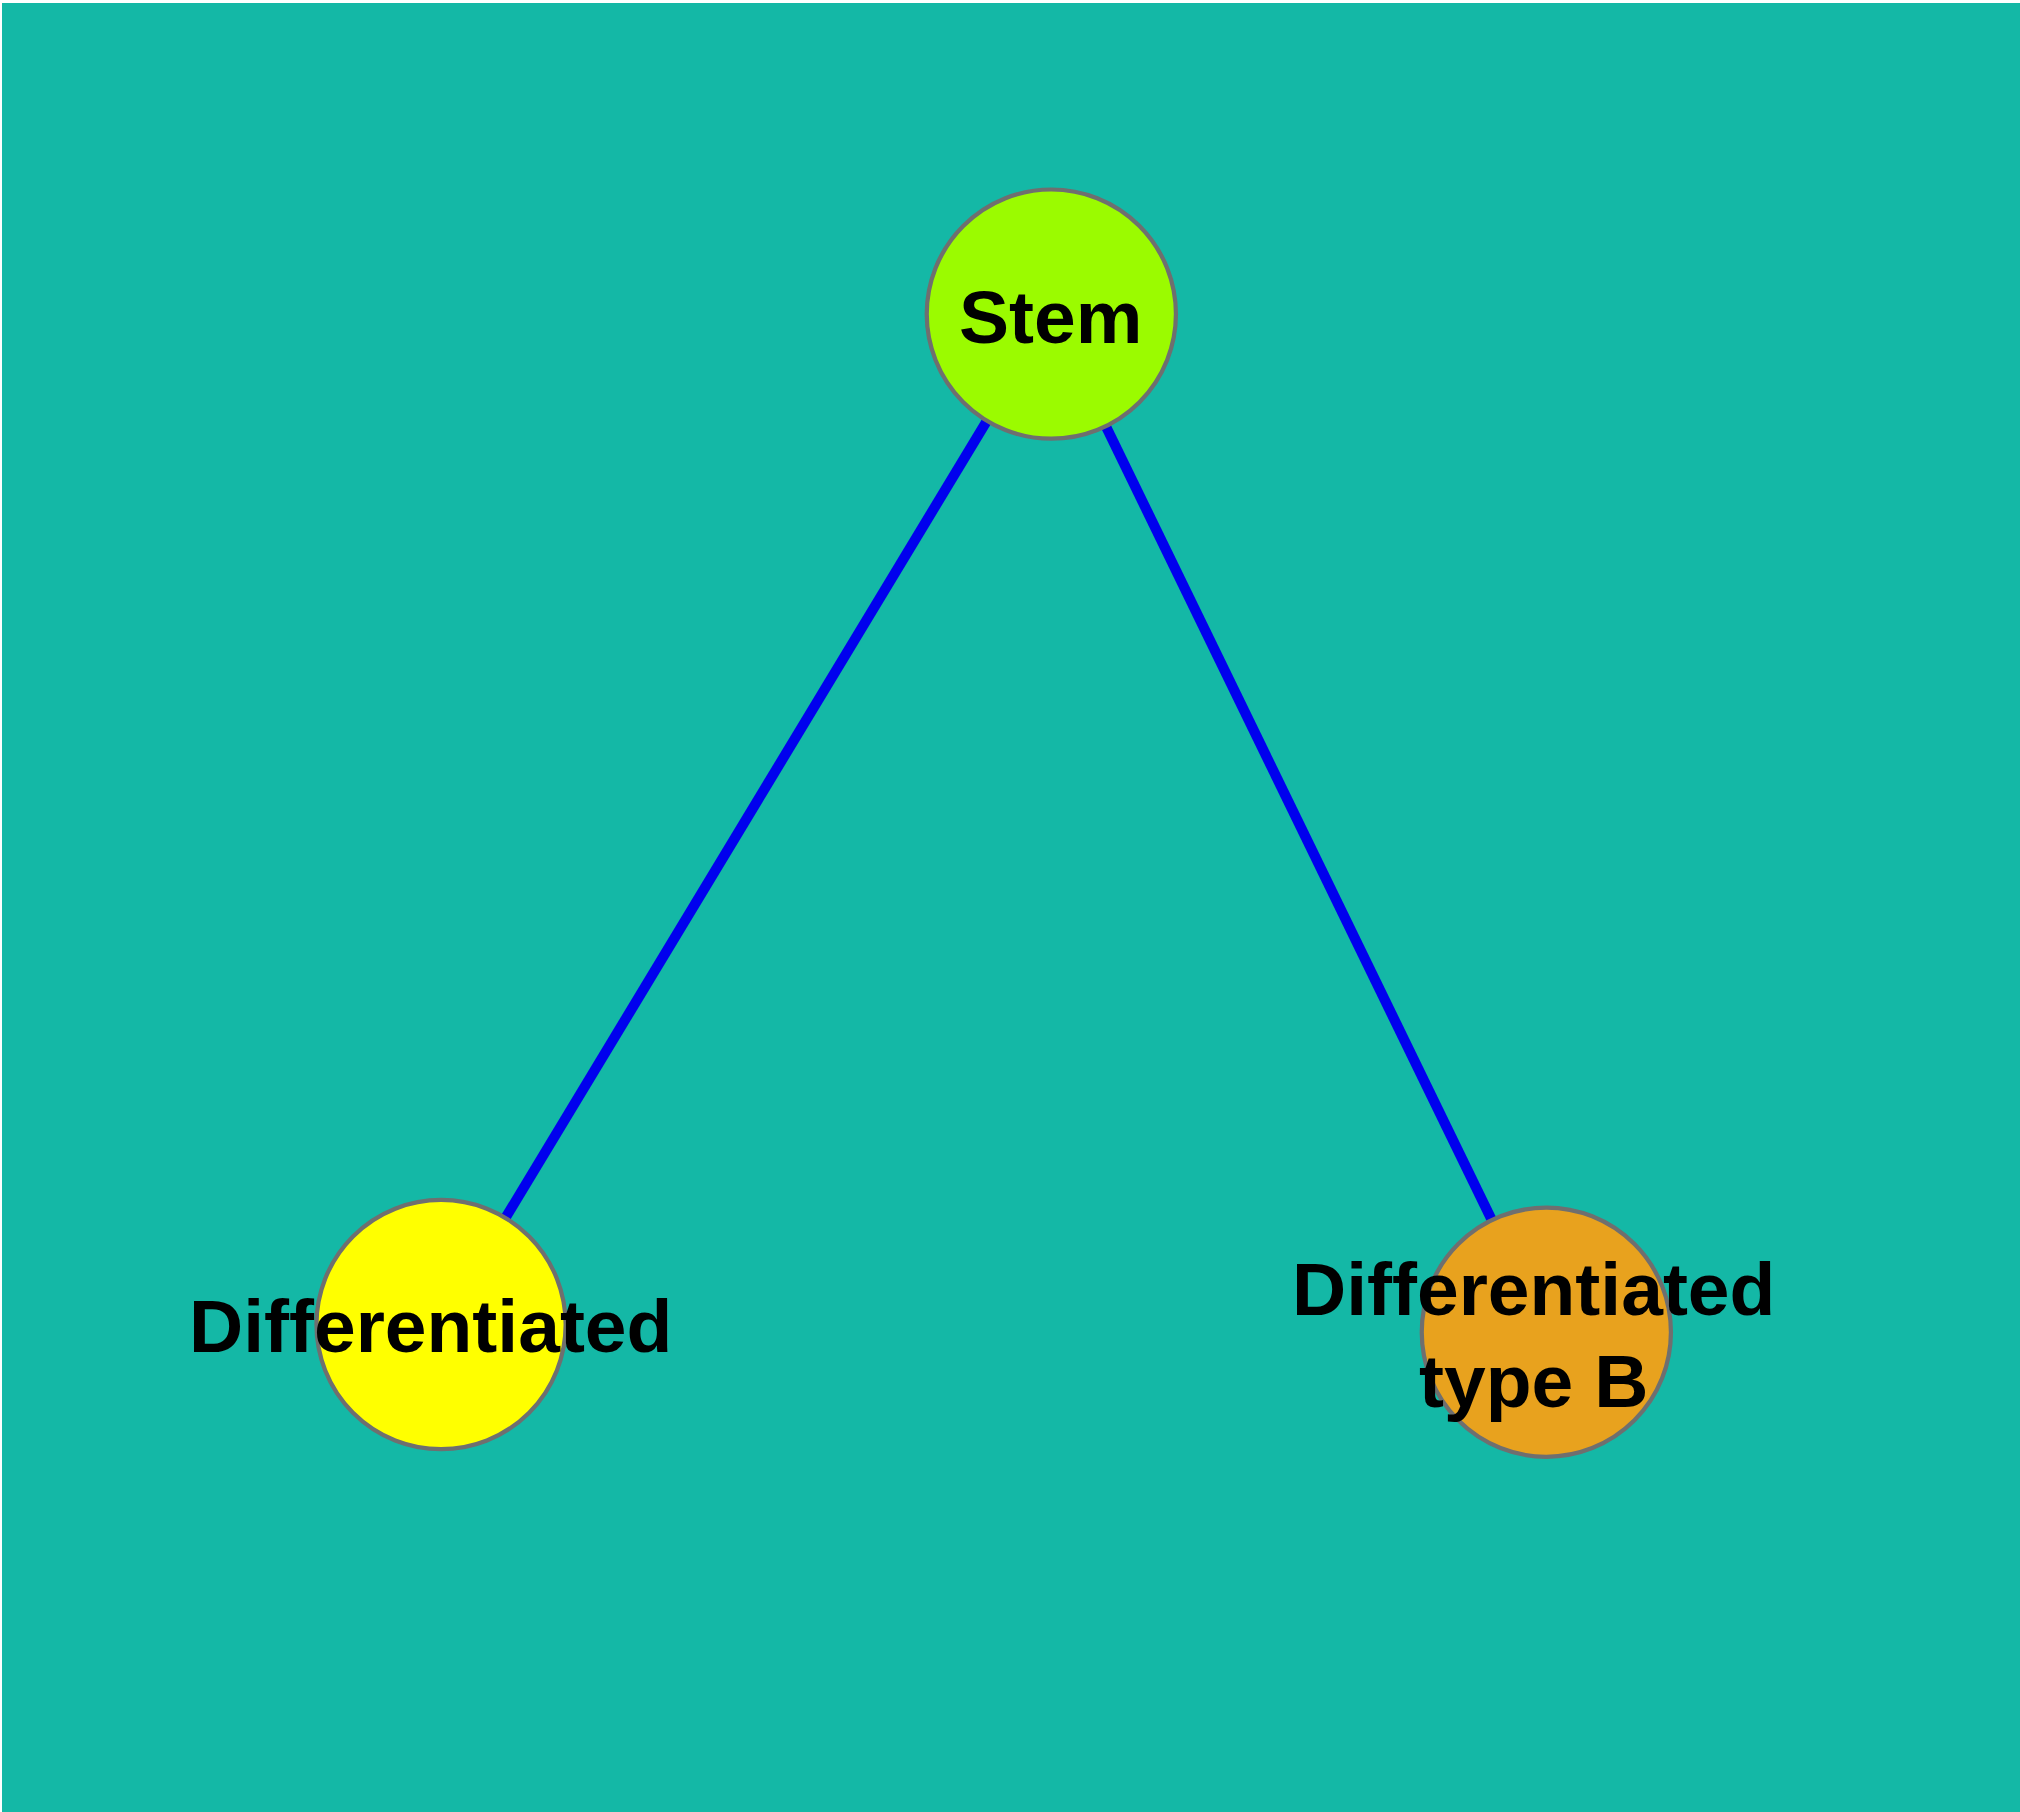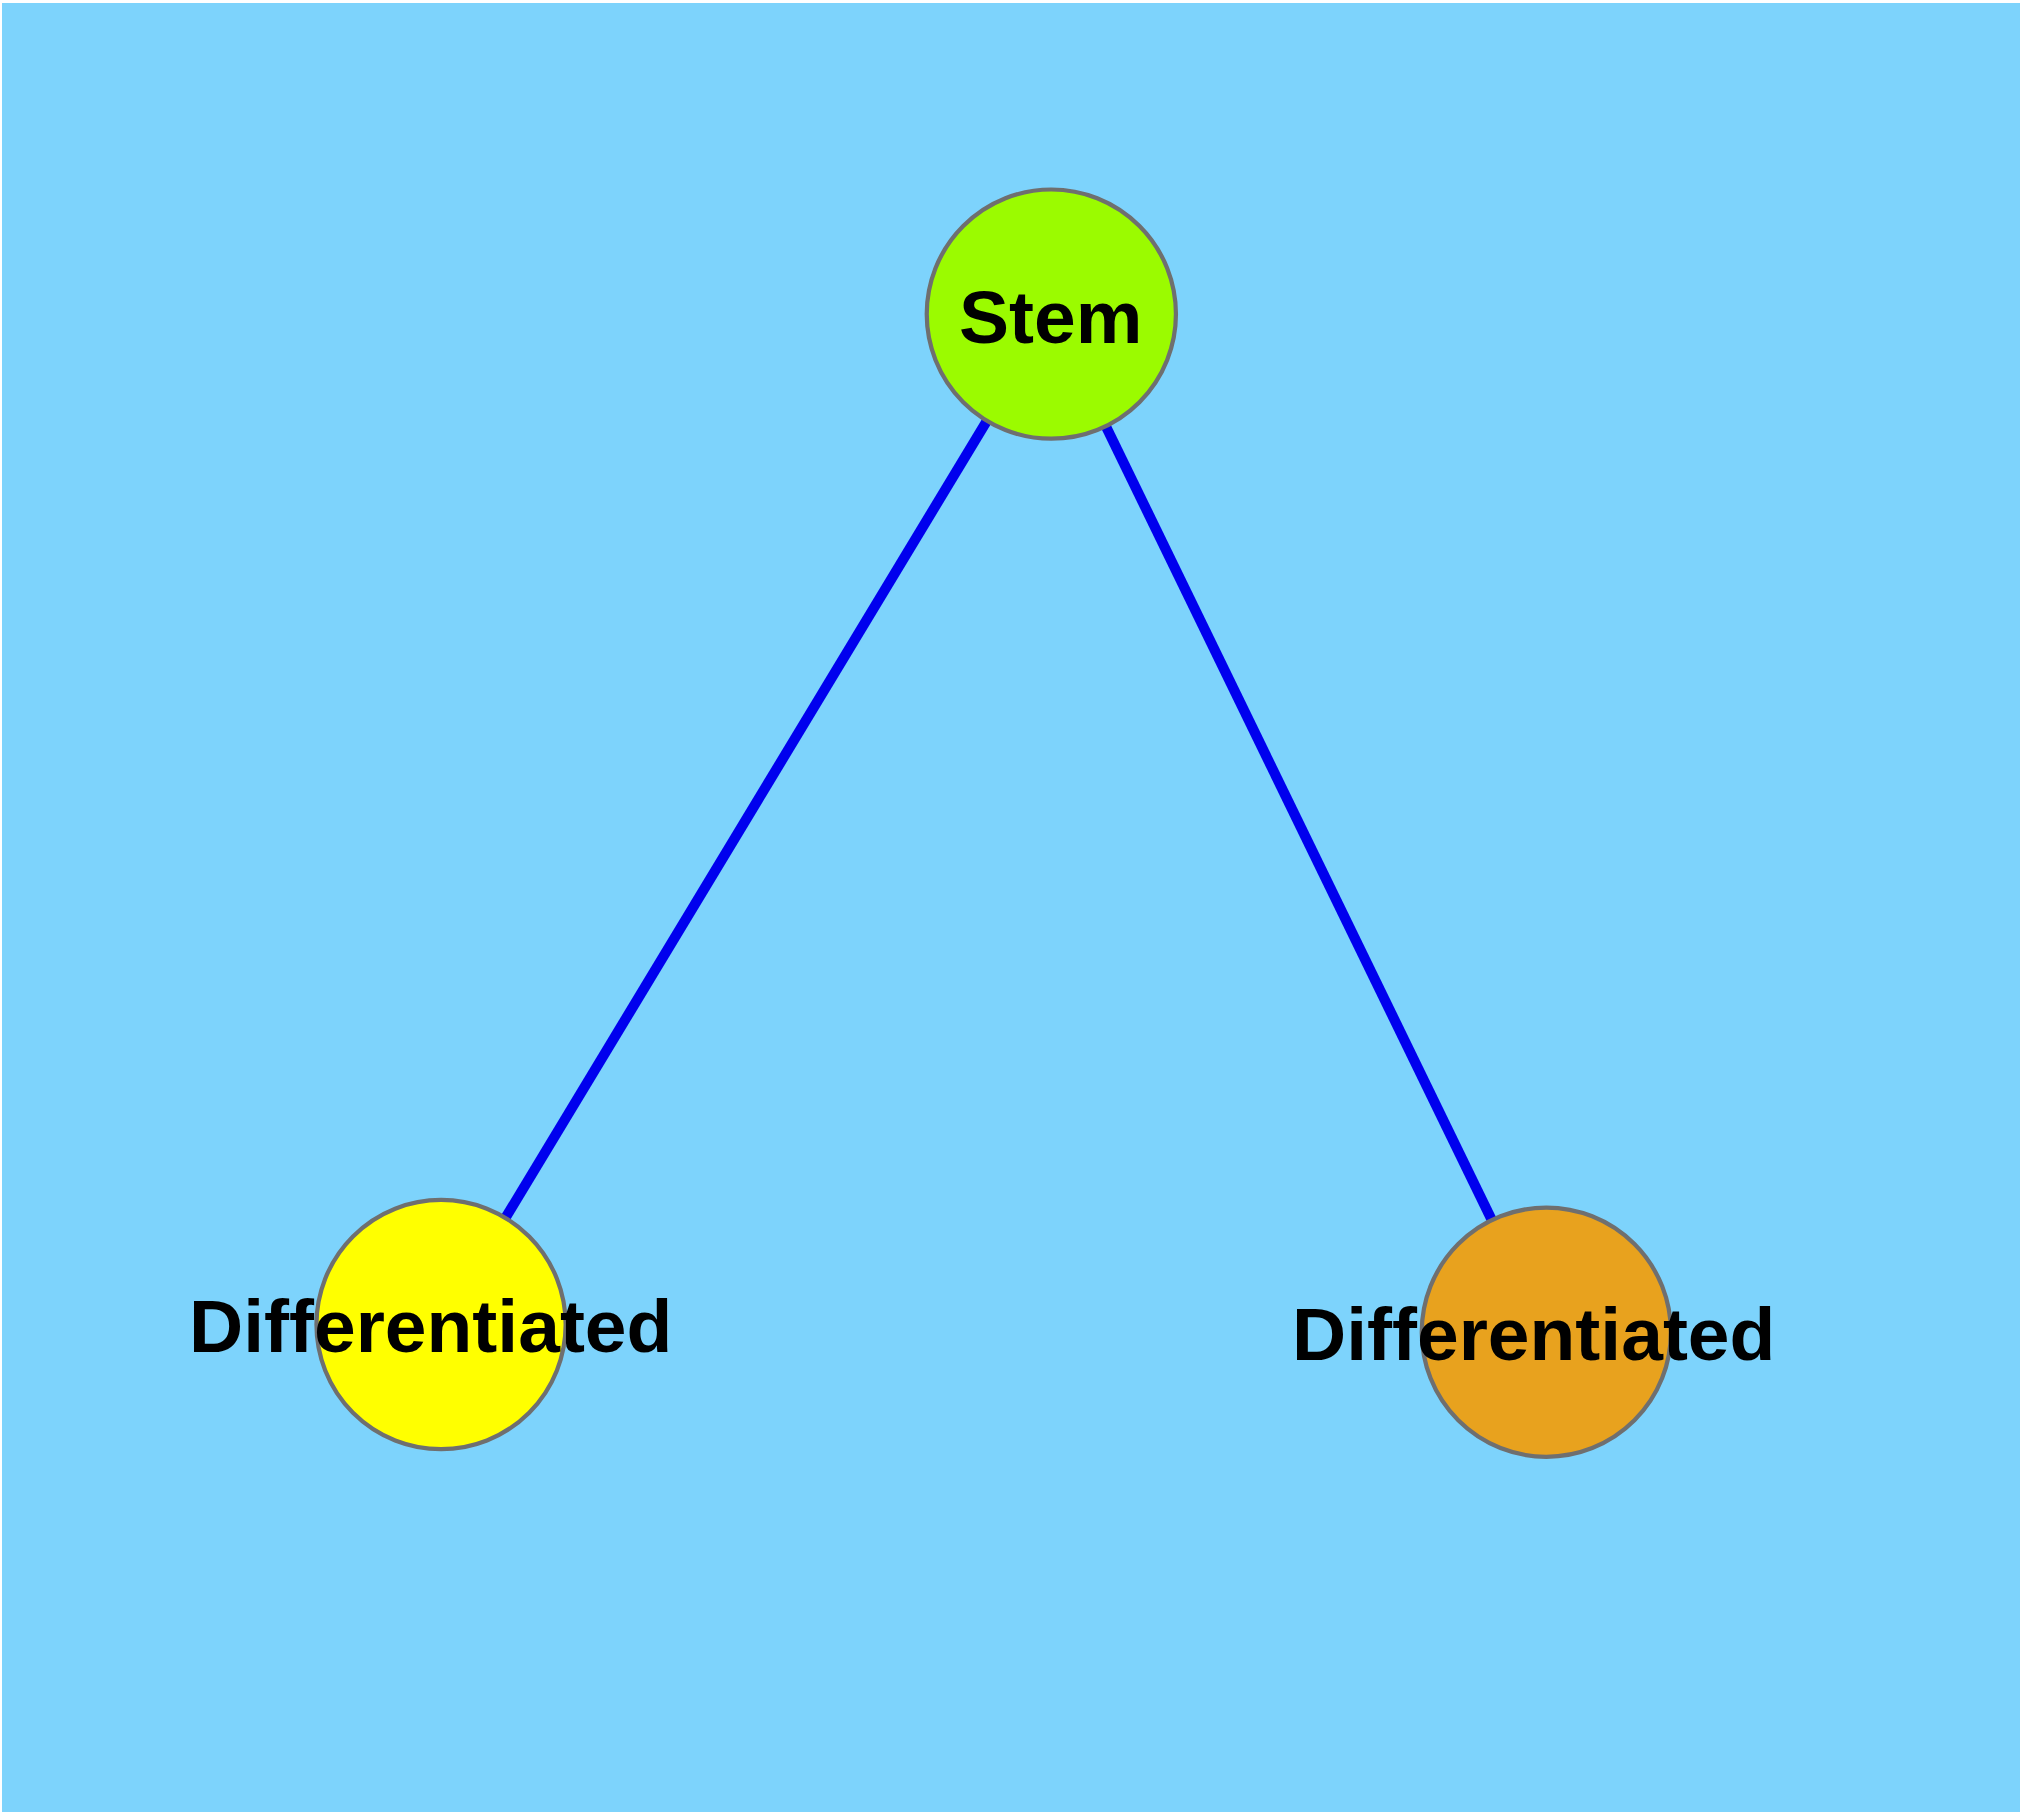--- a/index.html
+++ b/index.html
@@ -45,21 +45,21 @@
     text-align: center;
     white-space: nowrap;
   }
   .label-line {
     display: block;
   }
 </style>
 </head>
 <body>
 
-<div class="canvas" data-bind-style="backgroundColor:diagram.background_color" style="background-color: #7dd3fc;">
+<div class="canvas" data-bind-style="backgroundColor:diagram.background_color" style="background-color: #14b8a6;">
 
   <svg class="graph" viewBox="0 0 2382 2134" preserveAspectRatio="none">
 
     <line class="edge" x1="1238" y1="367" x2="518" y2="1559" stroke="#0000EE"></line>
     <line class="edge" x1="1238" y1="367" x2="1822" y2="1568" stroke="#0000EE"></line>
 
     <circle class="node-circle" cx="1238" cy="367" r="147" fill="#9BFB00" stroke="#6F6F6F"></circle>
     <circle class="node-circle" cx="518" cy="1559" r="147" fill="#FFFF00" stroke="#6F6F6F"></circle>
     <circle class="node-circle" cx="1822" cy="1568" r="147" fill="#E8A21E" stroke="#6F6F6F"></circle>
   </svg>
@@ -67,16 +67,17 @@
   <div class="node-label" style="left:1049px; top:315px;">
     <span class="label-line" data-bind="diagram.nodes.0.label_lines.0">Stem</span>
   </div>
 
   <div class="node-label" style="left:429px; top:1324px;">
     <span class="label-line" data-bind="diagram.nodes.1.label_lines.0">Differentiated</span>
   </div>
 
   <div class="node-label" style="left:1532px; top:1332px;">
     <span class="label-line" data-bind="diagram.nodes.2.label_lines.0">Differentiated</span>
+    <span class="label-line" data-bind="diagram.nodes.2.label_lines.1">type B</span>
   </div>
 
 </div>
 
 
 </body></html>

